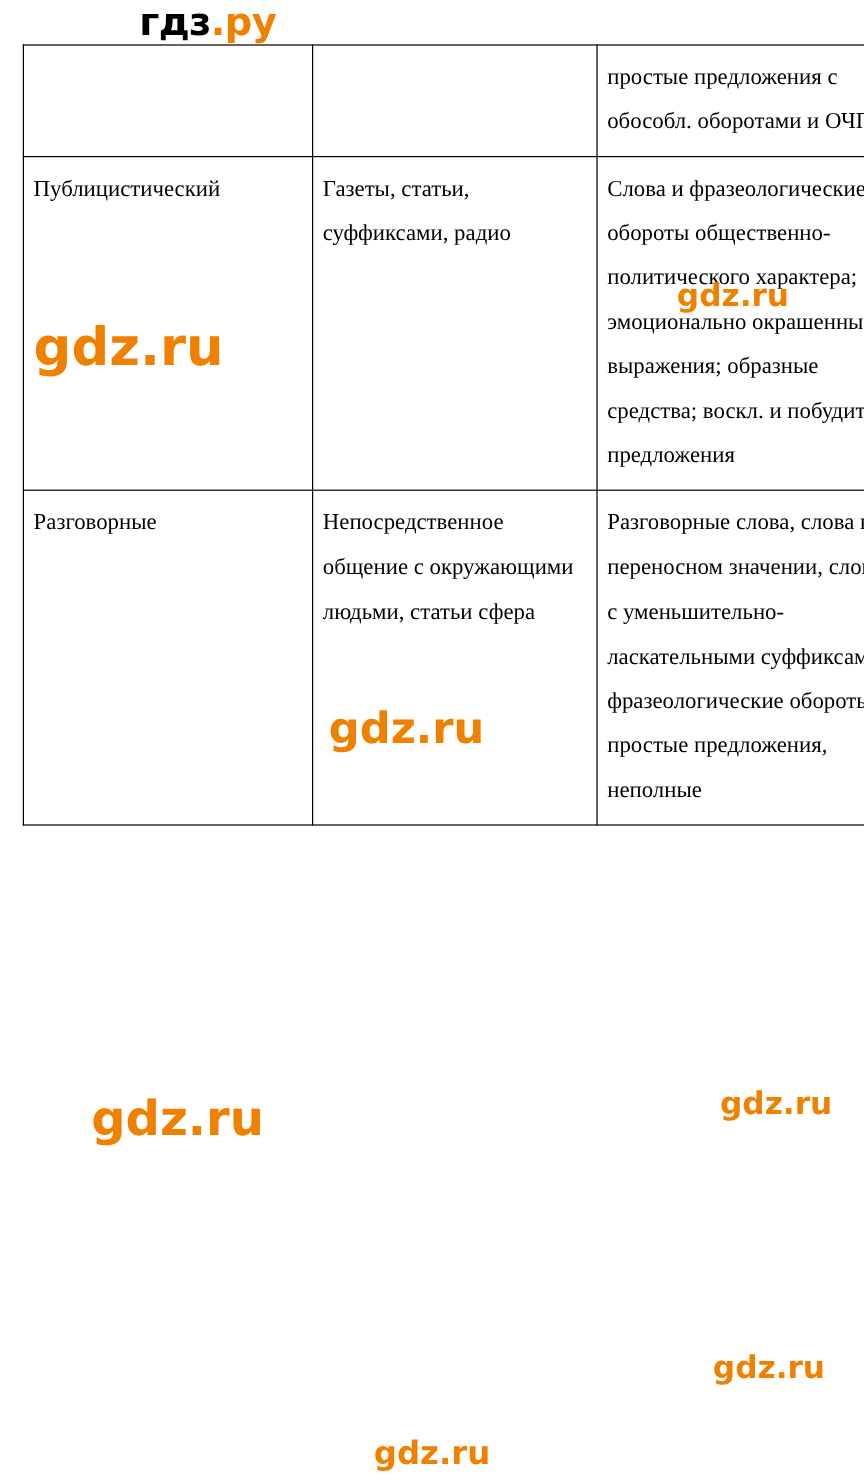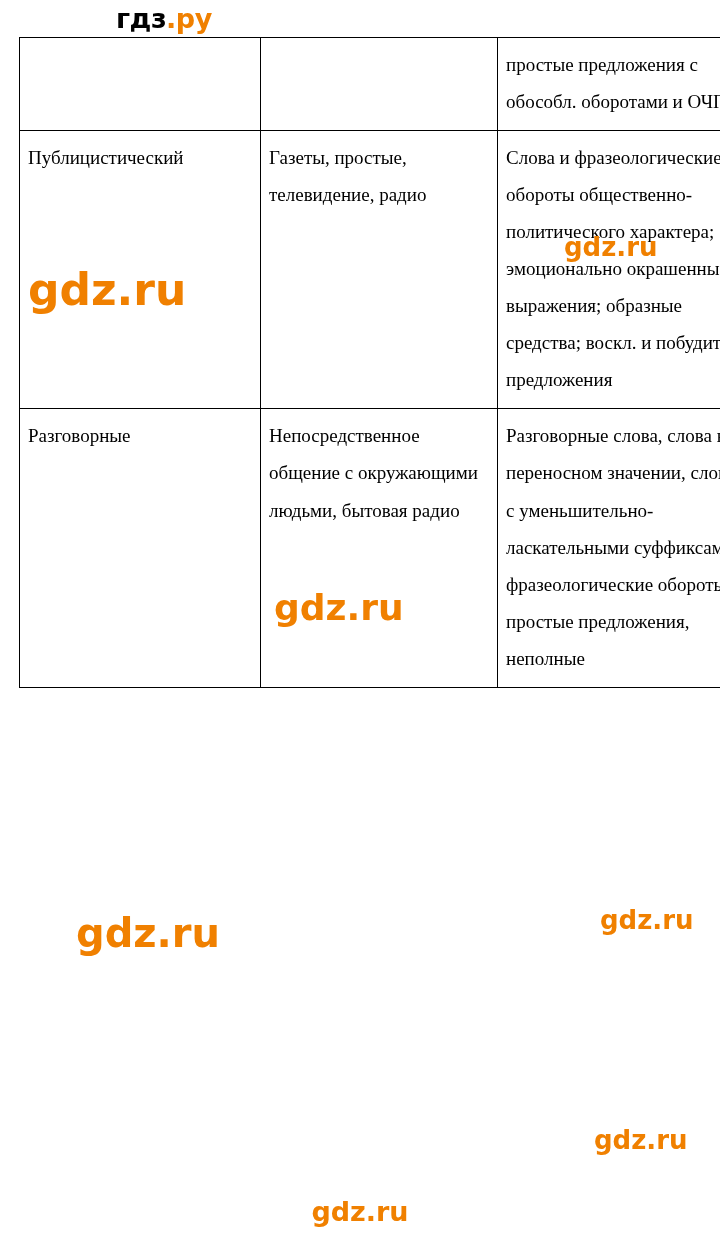--- a/index.html
+++ b/index.html
@@ -23,21 +23,21 @@
     width: 720px;
     height: 36px;
     display: flex;
     align-items: center;
     padding-left: 116px;
     box-sizing: border-box;
   }
   .site-logo .logo-text {
     font-family: "DejaVu Sans", sans-serif;
     font-weight: bold;
-    font-size: 27px;
+    font-size: 32px;
     letter-spacing: -0.5px;
     text-align: right;
   }
   .logo-gdz { color: #000000; }
   .logo-ru  { color: #f08000; }
 
   
   .doc-table {
     position: absolute;
     left: 19px;
@@ -99,26 +99,26 @@
 
 <table class="doc-table">
   <tbody>
     <tr>
       <td class="col-style"></td>
       <td class="col-use"></td>
       <td class="col-lang">простые предложения с обособл. оборотами и ОЧП</td>
     </tr>
     <tr>
       <td class="col-style">Публицистический</td>
-      <td class="col-use">Газеты, простые, телевидение, радио</td>
+      <td class="col-use">Газеты, статьи, суффиксами, радио</td>
       <td class="col-lang">Слова и фразеологические обороты общественно-политического характера; эмоционально окрашенные выражения; образные средства; воскл. и побудит. предложения</td>
     </tr>
     <tr>
       <td class="col-style">Разговорные</td>
-      <td class="col-use">Непосредственное общение с окружающими людьми, бытовая радио</td>
+      <td class="col-use">Непосредственное общение с окружающими людьми, статьи сфера</td>
       <td class="col-lang">Разговорные слова, слова в переносном значении, слова с уменьшительно-ласкательными суффиксами, фразеологические обороты, простые предложения, неполные</td>
     </tr>
   </tbody>
 </table>
 
 <div class="wm wm-a">gdz.ru</div>
 <div class="wm wm-b">gdz.ru</div>
 <div class="wm wm-c">gdz.ru</div>
 <div class="wm wm-d">gdz.ru</div>
 <div class="wm wm-e">gdz.ru</div>

